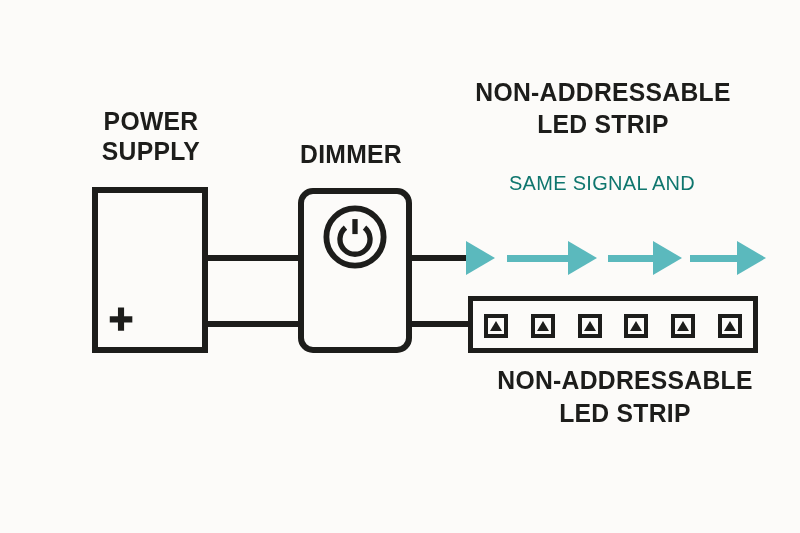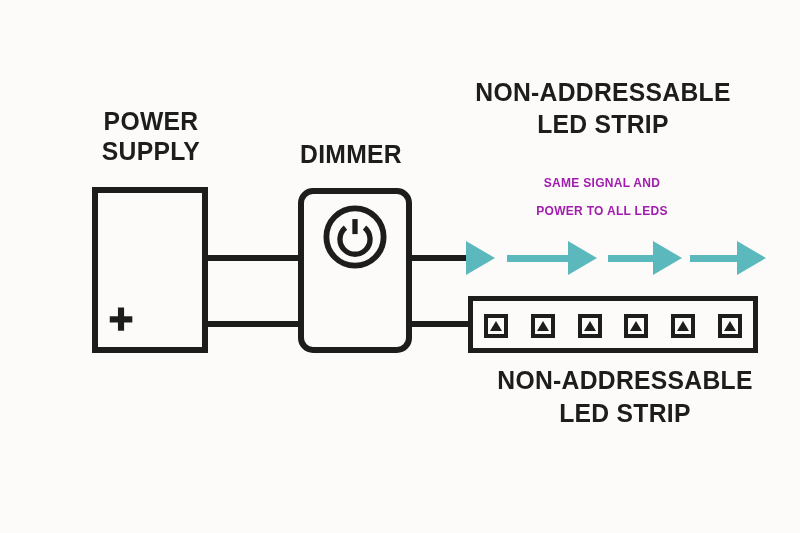--- a/index.html
+++ b/index.html
@@ -27,23 +27,23 @@
     transform: scaleX(0.95);
   }
   .ps-label     { left: 56px;  top: 106px; width: 190px; line-height: 30px; }
   .dimmer-label { left: 276px; top: 139px; width: 150px; }
   .top-strip-label    { left: 448px; top: 76px;  width: 310px; line-height: 32px; }
   .bottom-strip-label { left: 470px; top: 364px; width: 310px; line-height: 33px; }
   .signal-note {
     position: absolute;
     left: 452px; top: 169px; width: 300px;
     text-align: center;
-    font-weight: 700;
-    color: #a21caf;
-    font-size: 12px;
+    font-weight: 400;
+    color: #0f766e;
+    font-size: 20px;
     line-height: 28px;
     letter-spacing: 0.3px;
   }
 
   
   .ps-box {
     position: absolute;
     left: 92px; top: 187px;
     width: 116px; height: 166px;
     border: 6px solid #1d1d1b;
@@ -207,21 +207,20 @@
       </div>
   </div>
 
   <div class="label top-strip-label">
     <div>NON-ADDRESSABLE</div>
     <div>LED STRIP</div>
   </div>
 
   <div class="signal-note">
     <div>SAME SIGNAL AND</div>
-    <div>POWER TO ALL LEDS</div>
   </div>
 
   <div class="label bottom-strip-label">
     <div>NON-ADDRESSABLE</div>
     <div>LED STRIP</div>
   </div>
 
 </div>
 
 </body></html>

